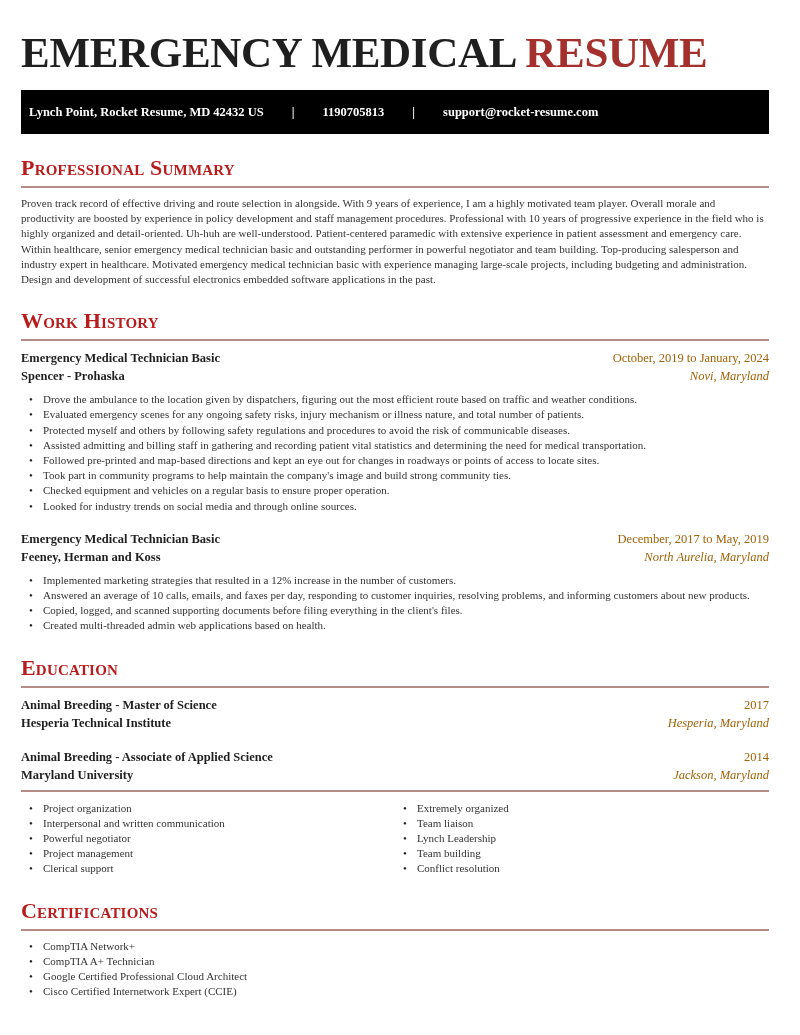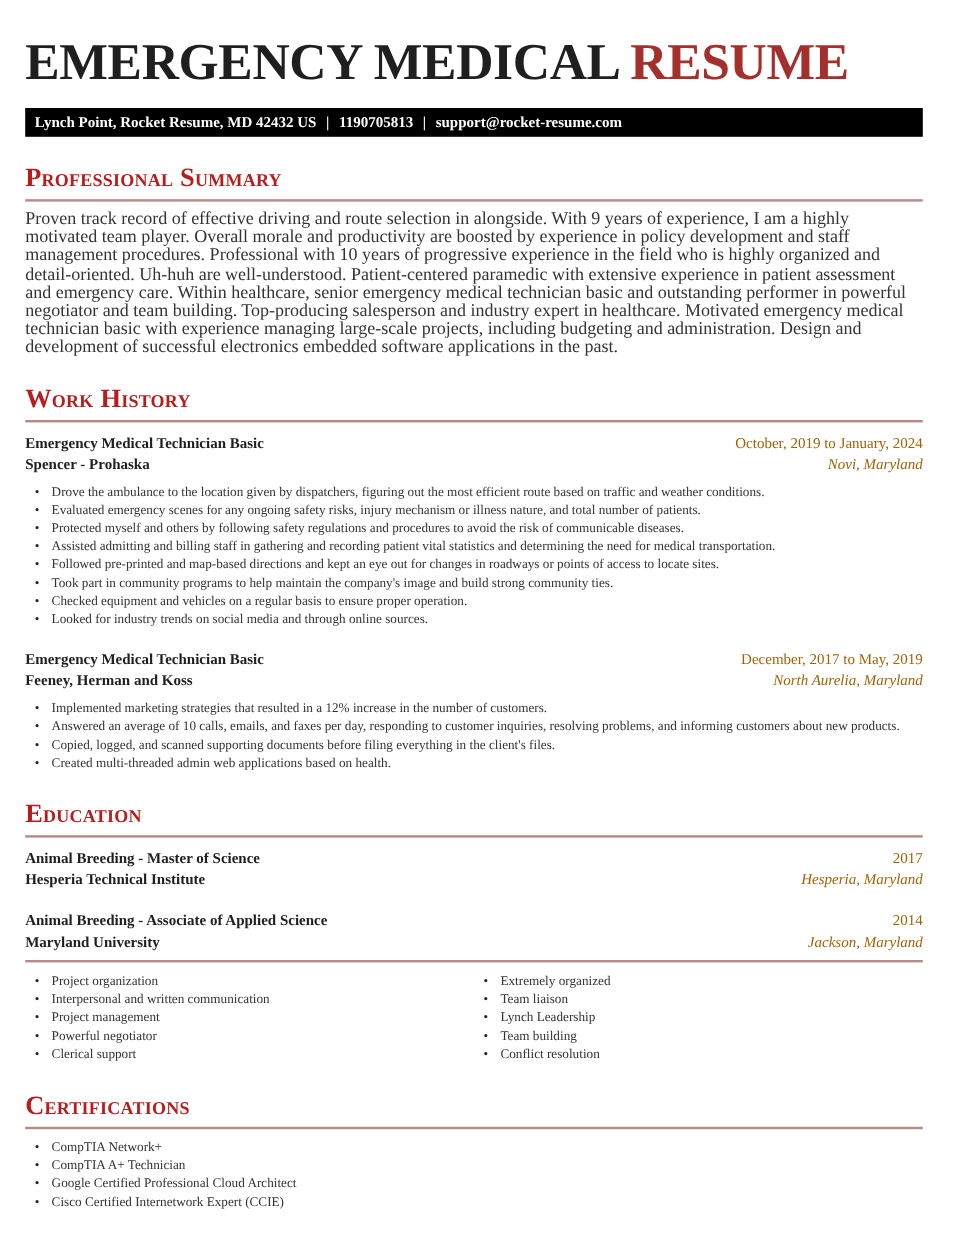--- a/index.html
+++ b/index.html
@@ -1,25 +1,25 @@
 <!DOCTYPE html>
 <html><head>
 <meta charset="utf-8">
 <style>
   * { box-sizing: border-box; margin: 0; padding: 0; }
   html, body { width: 800px; height: 1035px; background: #ffffff; overflow: hidden; }
   body { font-family: "Liberation Serif", "DejaVu Serif", serif; color: #2a2a2a; }
   .page { padding: 28px 31px 0 21px; width: 800px; }
   .title { font-family: "Liberation Serif", serif; font-weight: bold; font-size: 43px; line-height: 46px; color: #1f1f1f; letter-spacing: -0.3px; margin-top: 2px; }
   .title .accent { color: #a3302c; }
-  .contact-bar { margin-top: 14px; background: #000; color: #fff; height: 24px; display: flex; align-items: center; padding-left: 8px; font-weight: bold; font-size: 12.5px; }
+  .contact-bar { margin-top: 14px; background: #000; color: #fff; height: 44px; display: flex; align-items: center; padding-left: 8px; font-weight: bold; font-size: 12.5px; gap: 20px; }
   .contact-bar .sep { margin: 0 8px; }
   .section-title { font-weight: bold; font-size: 22px; color: #b91c1c; font-variant: small-caps; margin-top: 22px; line-height: 24px; letter-spacing: 0.2px; }
   .rule { height: 2px; background: #b68a86; margin-top: 6px; margin-bottom: 8px; }
-  .summary { font-size: 15px; line-height: 15.2px; color: #333; }
+  .summary { font-size: 11px; line-height: 15.2px; color: #333; }
   .job { margin-top: 4px; }
   .row { display: flex; justify-content: space-between; align-items: baseline; font-size: 12.5px; line-height: 18px; }
   .row .left { font-weight: bold; color: #1f1f1f; }
   .row .right { color: #a16207; }
   .row .right.italic { font-style: italic; }
   ul.bullets { list-style: none; margin-top: 7px; margin-left: 8px; }
   ul.bullets li { font-size: 11px; line-height: 15.2px; color: #333; position: relative; padding-left: 14px; }
   ul.bullets li::before { content: "•"; position: absolute; left: 0; top: 0; color: #222; }
   .job + .job { margin-top: 16px; }
   .edu + .edu { margin-top: 16px; }
@@ -112,22 +112,22 @@
       <span class="left">Maryland University</span>
       <span class="right italic">Jackson, Maryland</span>
     </div>
   </div>
 
   <div class="rule"></div>
   <div class="skills">
     <ul class="bullets">
       <li>Project organization</li>
       <li>Interpersonal and written communication</li>
+      <li>Powerful negotiator</li>
       <li>Project management</li>
-      <li>Powerful negotiator</li>
       <li>Clerical support</li>
     </ul>
     <ul class="bullets">
       <li>Extremely organized</li>
       <li>Team liaison</li>
       <li>Lynch Leadership</li>
       <li>Team building</li>
       <li>Conflict resolution</li>
     </ul>
   </div>

